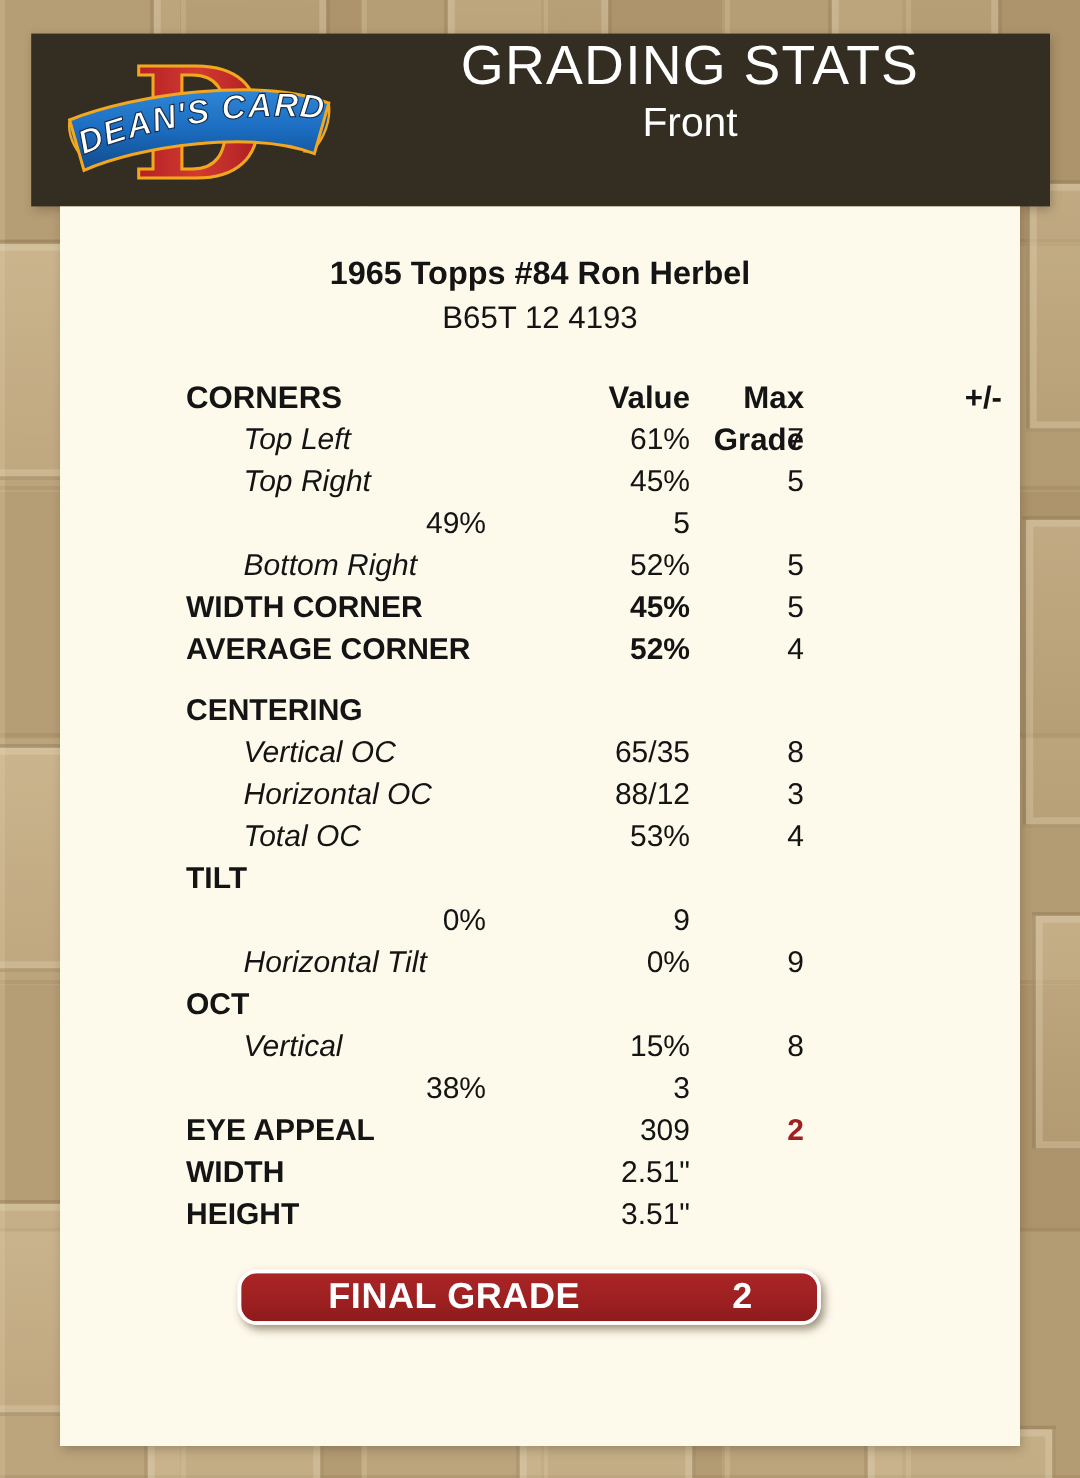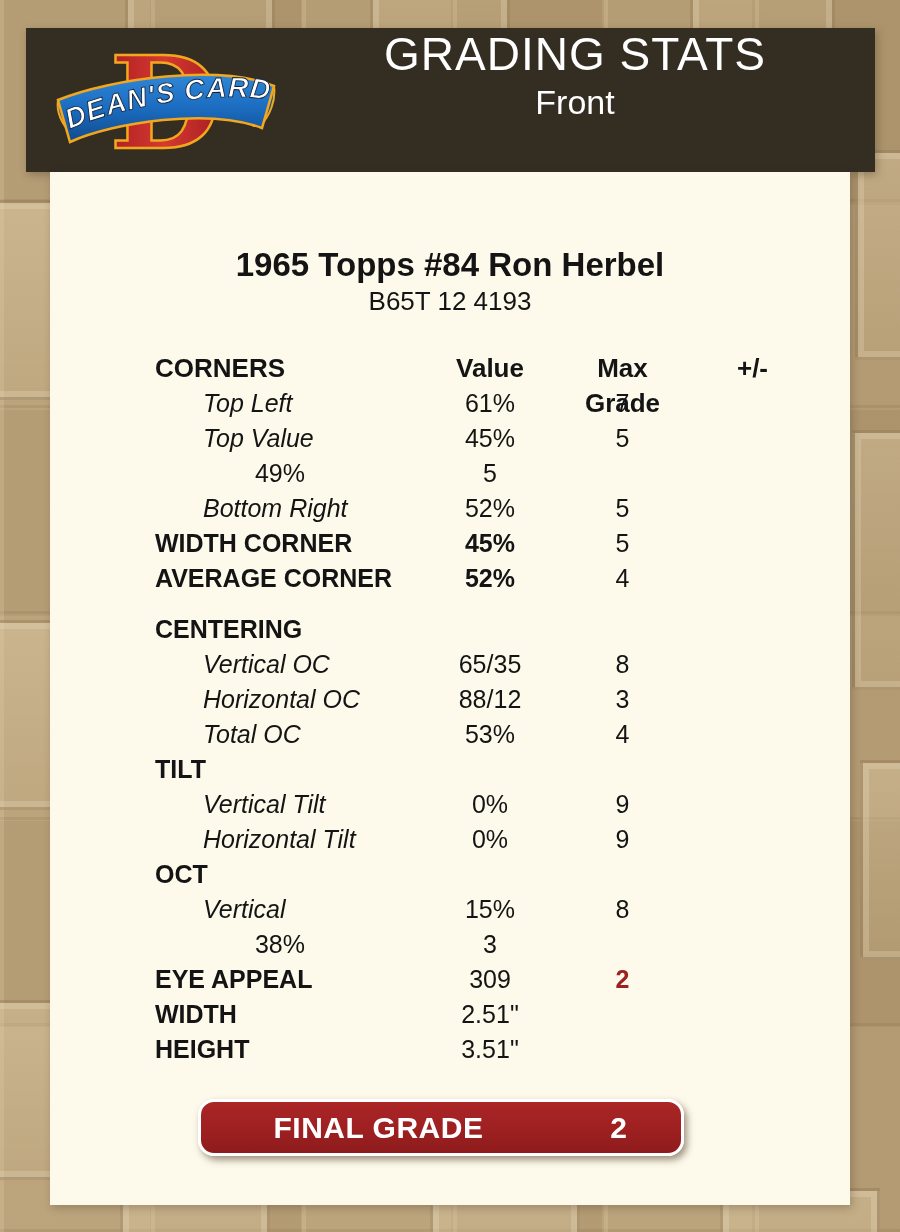--- a/index.html
+++ b/index.html
@@ -45,40 +45,40 @@
     font-size:46px;font-weight:400;color:#fff;letter-spacing:1px;line-height:52px;
   }
   #header-subtitle{font-size:34px;color:#fff;line-height:40px;margin-top:2px;}
   
   #card{
     position:absolute;left:50px;top:172px;width:800px;height:1033px;
     background:var(--card-bg);
     box-shadow:2px 3px 8px rgba(70,55,35,.30);
     padding-top:40px;
   }
-  #card-title{text-align:center;font-size:33px;font-weight:bold;line-height:32px;margin-top:37px;}
+  #card-title{text-align:center;font-size:27px;font-weight:bold;line-height:32px;}
   #card-code{text-align:center;font-size:26px;line-height:32px;margin-top:4px;}
   
   #stats-table{margin-top:34px;}
   .trow{
     display:grid;
     grid-template-columns:250px 170px 95px 165px;
     padding-left:105px;
     height:35px;line-height:35px;font-size:25px;
   }
   .trow.spacer{height:16px;}
-  .c-value,.c-grade,.c-pm{text-align:center;}
+  .c-value,.c-grade,.c-pm{text-align:right;}
   .colheader div{font-weight:bold;font-size:26px;}
   .item .c-label{padding-left:48px;font-style:italic;}
   .section .c-label,.total .c-label{font-weight:bold;}
   .c-value.bold{font-weight:bold;}
   .c-grade.red{color:var(--accent-red);font-weight:bold;}
   
   #final-grade{
-    position:absolute;left:148px;top:927px;width:486px;height:57px;
+    position:absolute;left:148px;top:886px;width:486px;height:46px;
     background:linear-gradient(#AA2526,var(--accent-red) 55%,#8D1B1C);
     border:3px solid #ffffff;border-radius:16px;
     box-shadow:3px 4px 7px rgba(80,62,40,.55);
     display:grid;grid-template-columns:1fr 125px;align-items:center;
     color:#fff;cursor:pointer;
   }
   #final-grade-label{font-size:30px;font-weight:bold;text-align:center;letter-spacing:.5px;}
   #final-grade-value{font-size:30px;font-weight:bold;text-align:center;}
 </style>
 </head>
@@ -139,21 +139,21 @@
         <div class="c-grade">Max Grade</div>
         <div class="c-pm">+/-</div>
       </div>
       <div class="trow item">
         <div class="c-label">Top Left</div>
         <div class="c-value">61%</div>
         <div class="c-grade">7</div>
         <div class="c-pm"></div>
       </div>
       <div class="trow item">
-        <div class="c-label">Top Value</div>
+        <div class="c-label">Top Right</div>
         <div class="c-value">45%</div>
         <div class="c-grade">5</div>
         <div class="c-pm"></div>
       </div>
       <div class="trow item">
         <div class="c-value">49%</div>
         <div class="c-grade">5</div>
         <div class="c-pm"></div>
       </div>
       <div class="trow item">
@@ -199,21 +199,20 @@
         <div class="c-grade">4</div>
         <div class="c-pm"></div>
       </div>
       <div class="trow section">
         <div class="c-label">TILT</div>
         <div class="c-value"></div>
         <div class="c-grade"></div>
         <div class="c-pm"></div>
       </div>
       <div class="trow item">
-        <div class="c-label">Vertical Tilt</div>
         <div class="c-value">0%</div>
         <div class="c-grade">9</div>
         <div class="c-pm"></div>
       </div>
       <div class="trow item">
         <div class="c-label">Horizontal Tilt</div>
         <div class="c-value">0%</div>
         <div class="c-grade">9</div>
         <div class="c-pm"></div>
       </div>

